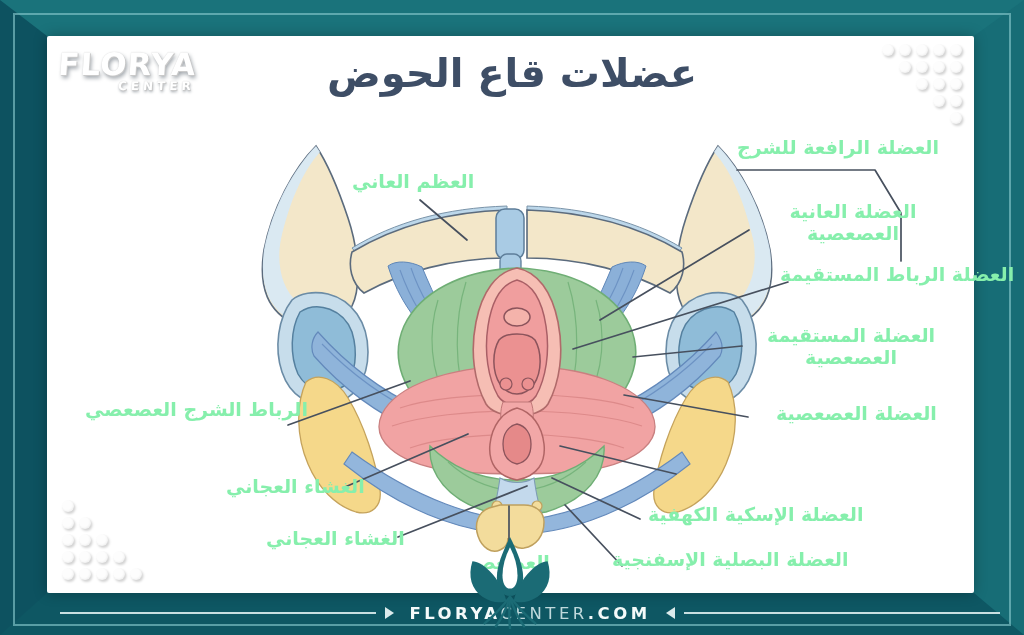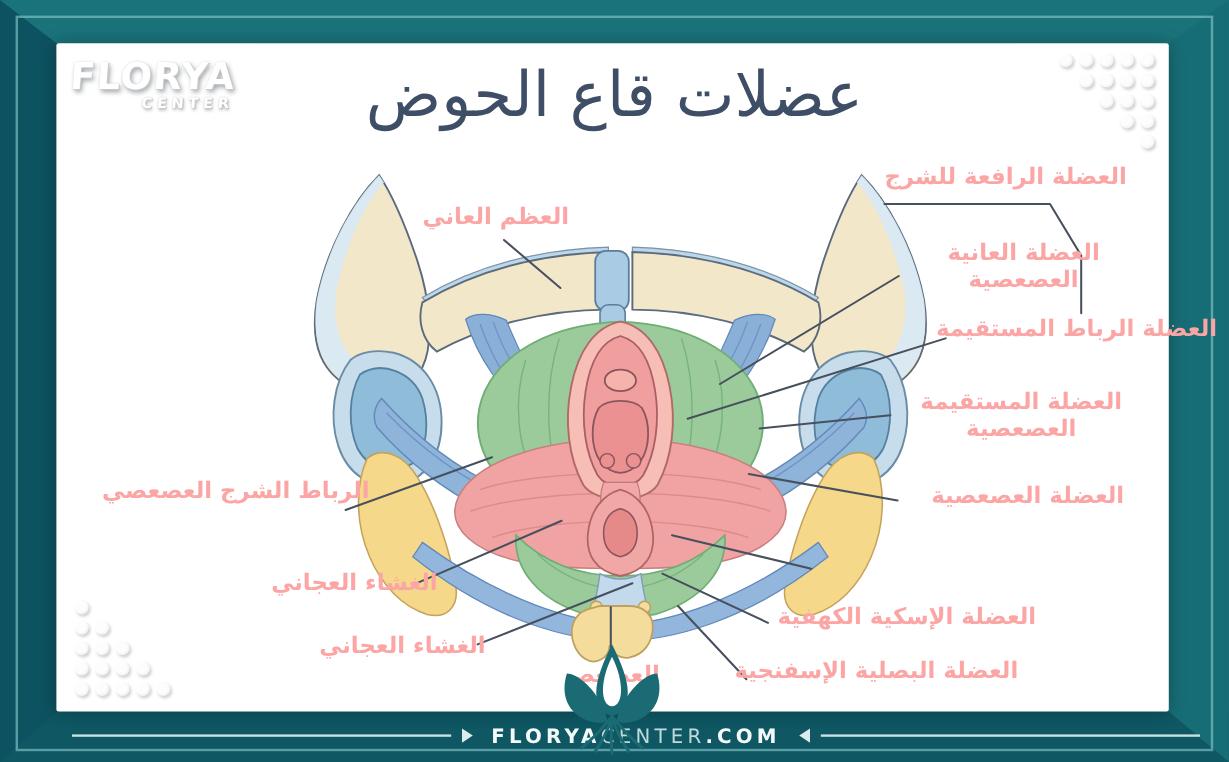--- a/index.html
+++ b/index.html
@@ -19,37 +19,37 @@
   
   .brand { position:absolute; left:58px; top:46px; z-index:3; transform:skewX(-4deg); }
   .brand-name { font-size:31px; font-weight:800; letter-spacing:1px; color:#ffffff;
     text-shadow:0 0 1px #cfcfcf, 1px 1px 0 #c9c9c9, 2px 3px 4px #9aa0a6; }
   .brand-sub { font-size:12px; font-weight:700; letter-spacing:4px; color:#ffffff;
     text-align:right; margin-top:-3px;
     text-shadow:0 0 1px #cfcfcf, 1px 1px 0 #c9c9c9, 1px 2px 3px #9aa0a6; }
 
   
   .title { position:absolute; left:0; right:0; top:50px; text-align:center;
-    font-size:52px; font-weight:400; color:#3e4e66; z-index:3; direction:rtl; }
+    font-size:40px; font-weight:700; color:#3e4e66; z-index:3; direction:rtl; }
 
   
   .dots { position:absolute; z-index:3; display:flex; flex-direction:column; gap:5px; }
   .dots-tr { right:62px; top:44px; align-items:flex-end; }
   .dots-bl { left:62px; top:500px; align-items:flex-start; }
   .dot-row { display:flex; gap:5px; }
   .dot { width:12px; height:12px; border-radius:50%; background:#fdfdfd;
     box-shadow:inset -1px -1px 2px rgba(0,0,0,0.05), 1.5px 2px 2.5px rgba(0,0,0,0.18); }
 
   
   .illustration { position:absolute; left:240px; top:128px; width:560px; height:440px; z-index:3; }
   .lines-overlay { position:absolute; inset:0; z-index:4; pointer-events:none; }
 
   
   .lbl { position:absolute; z-index:4; direction:rtl; font-size:19px; font-weight:700;
-    color:#fca5a5; white-space:nowrap; line-height:1.18; }
+    color:#86efac; white-space:nowrap; line-height:1.18; }
   .lbl.wrap { white-space:normal; text-align:center;margin-left:28px; }
   .lbl-pubic-bone            { left:352px; top:170px; }
   .lbl-levator-ani           { left:737px; top:136px; }
   .lbl-pubococcygeus         { left:740px; top:200px; width:170px; }
   .lbl-puborectalis          { left:780px; top:263px; }
   .lbl-iliococcygeus         { left:738px; top:324px; width:170px; }
   .lbl-coccygeus             { left:752px; top:402px;margin-left:24px; }
   .lbl-ext-sphincter         { left:662px; top:460px; }
   .lbl-ischiocavernosus      { left:648px; top:503px; }
   .lbl-bulbospongiosus       { left:612px; top:548px; }

